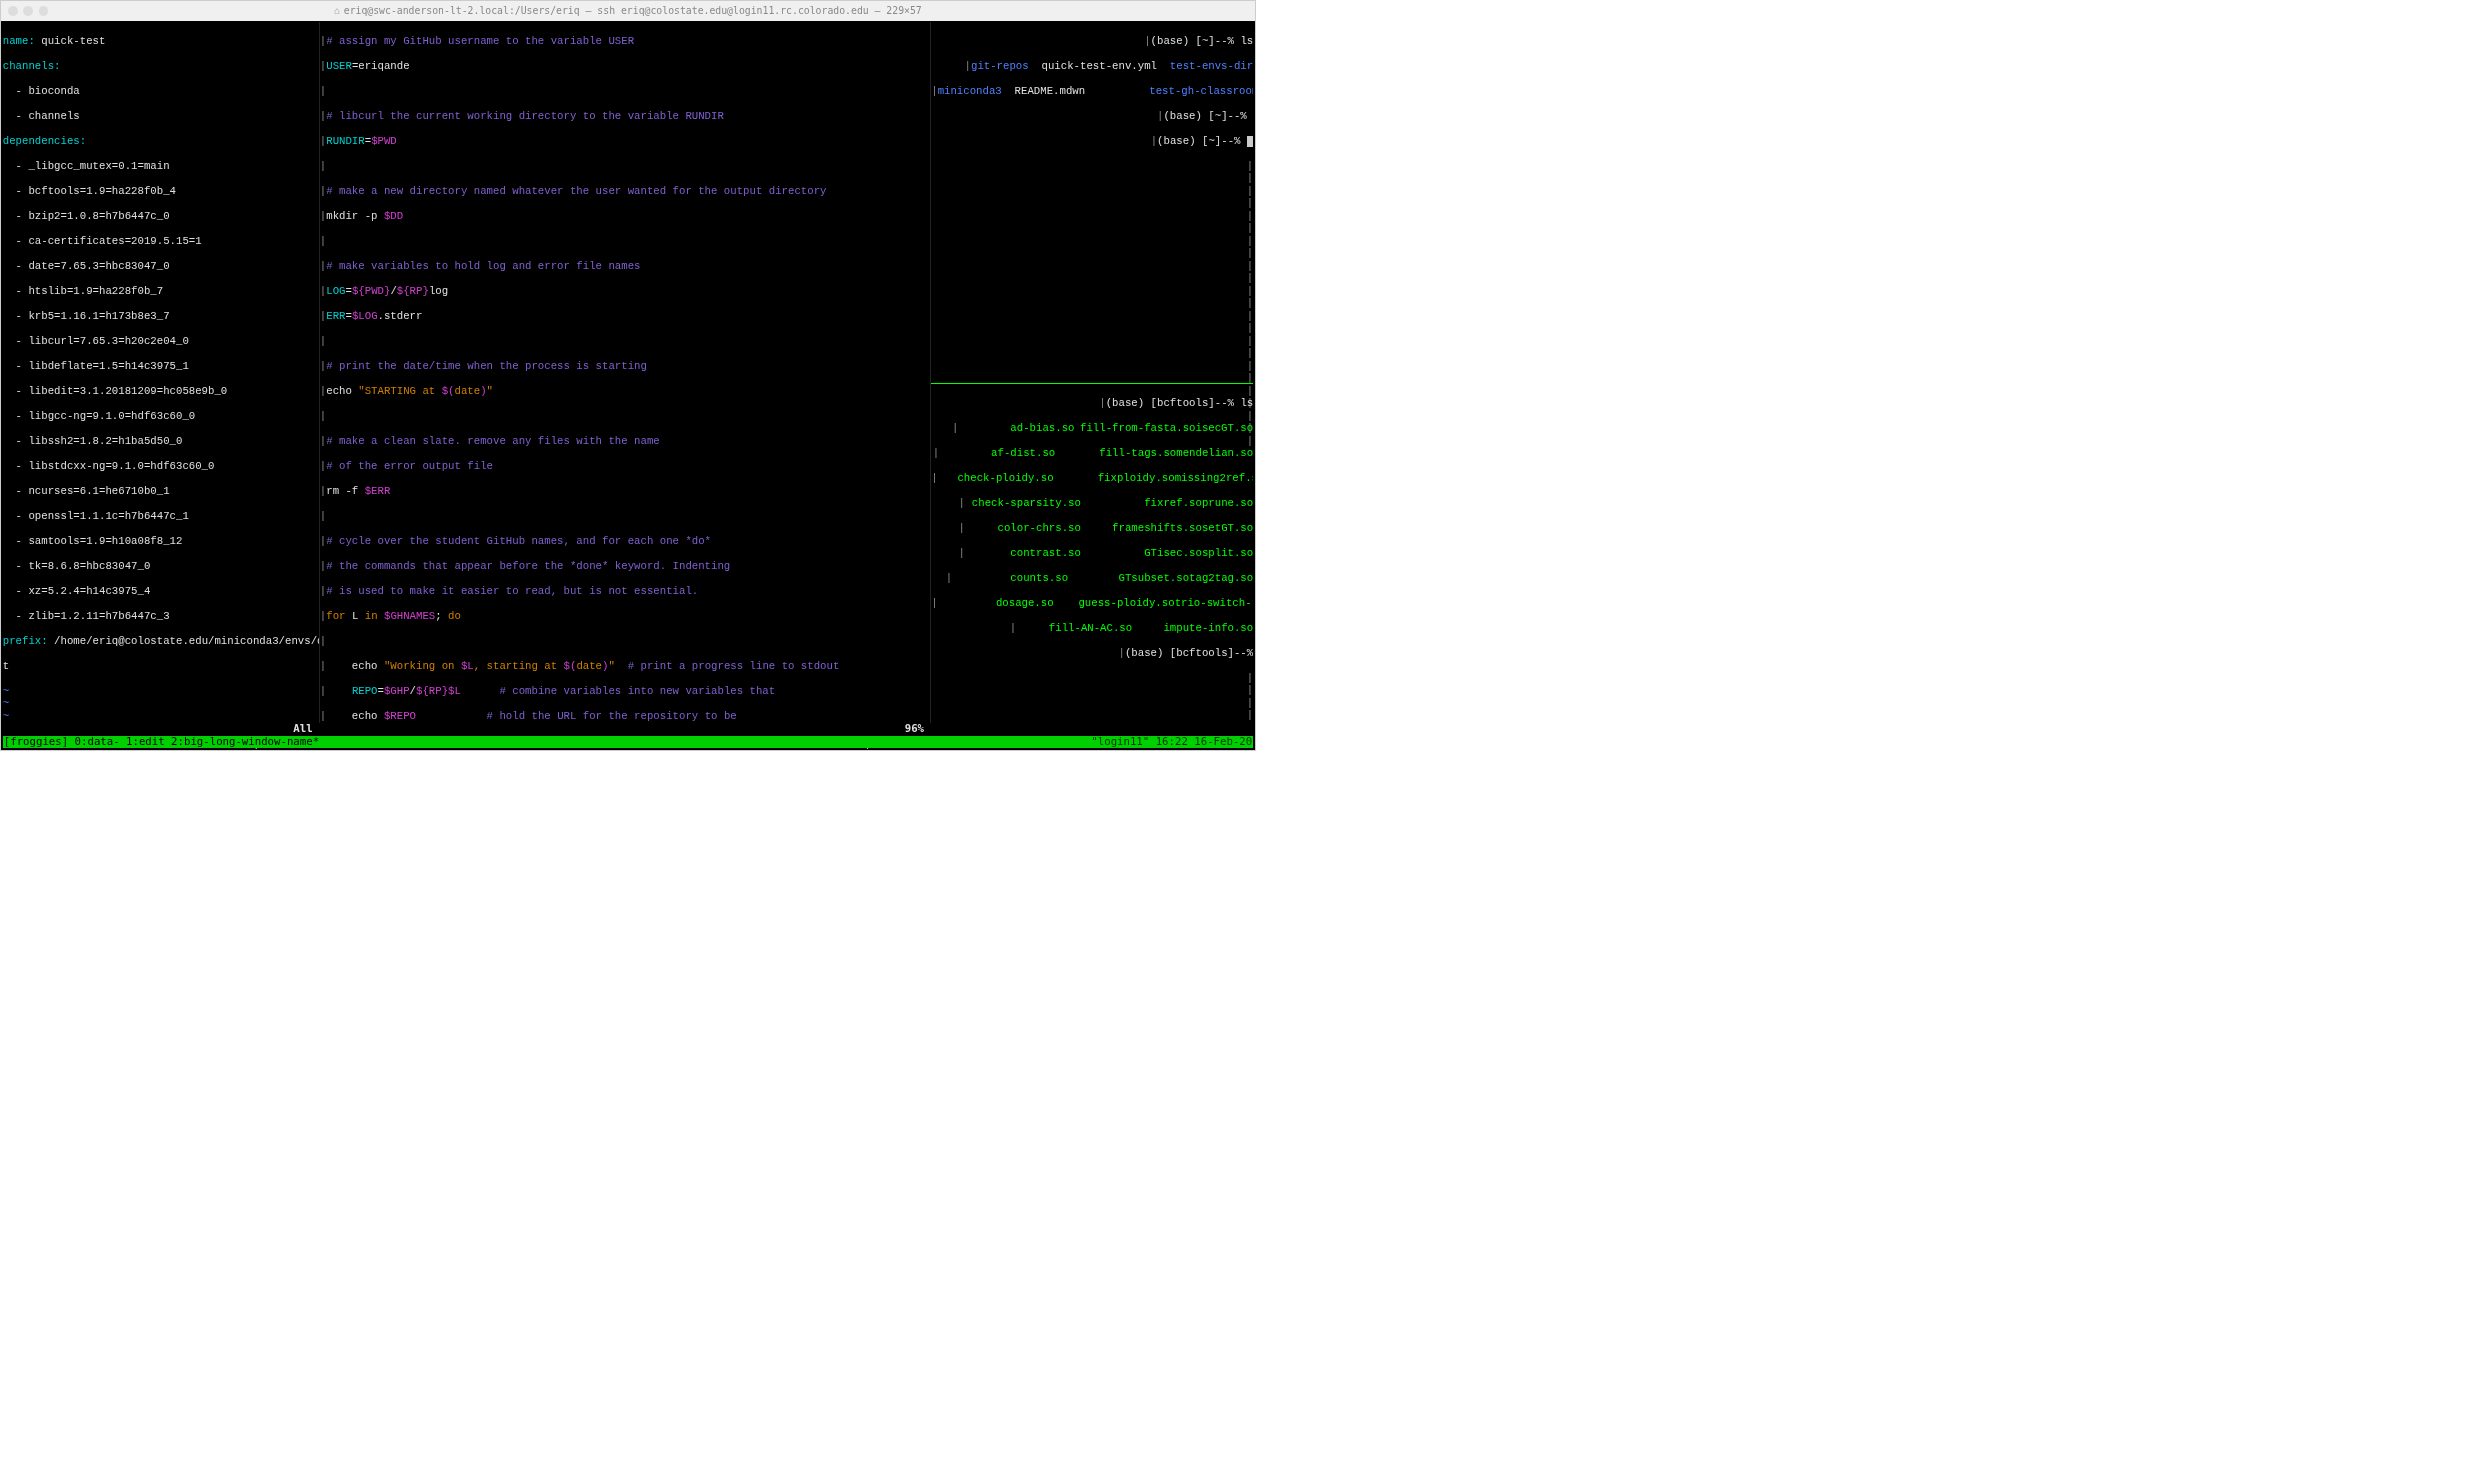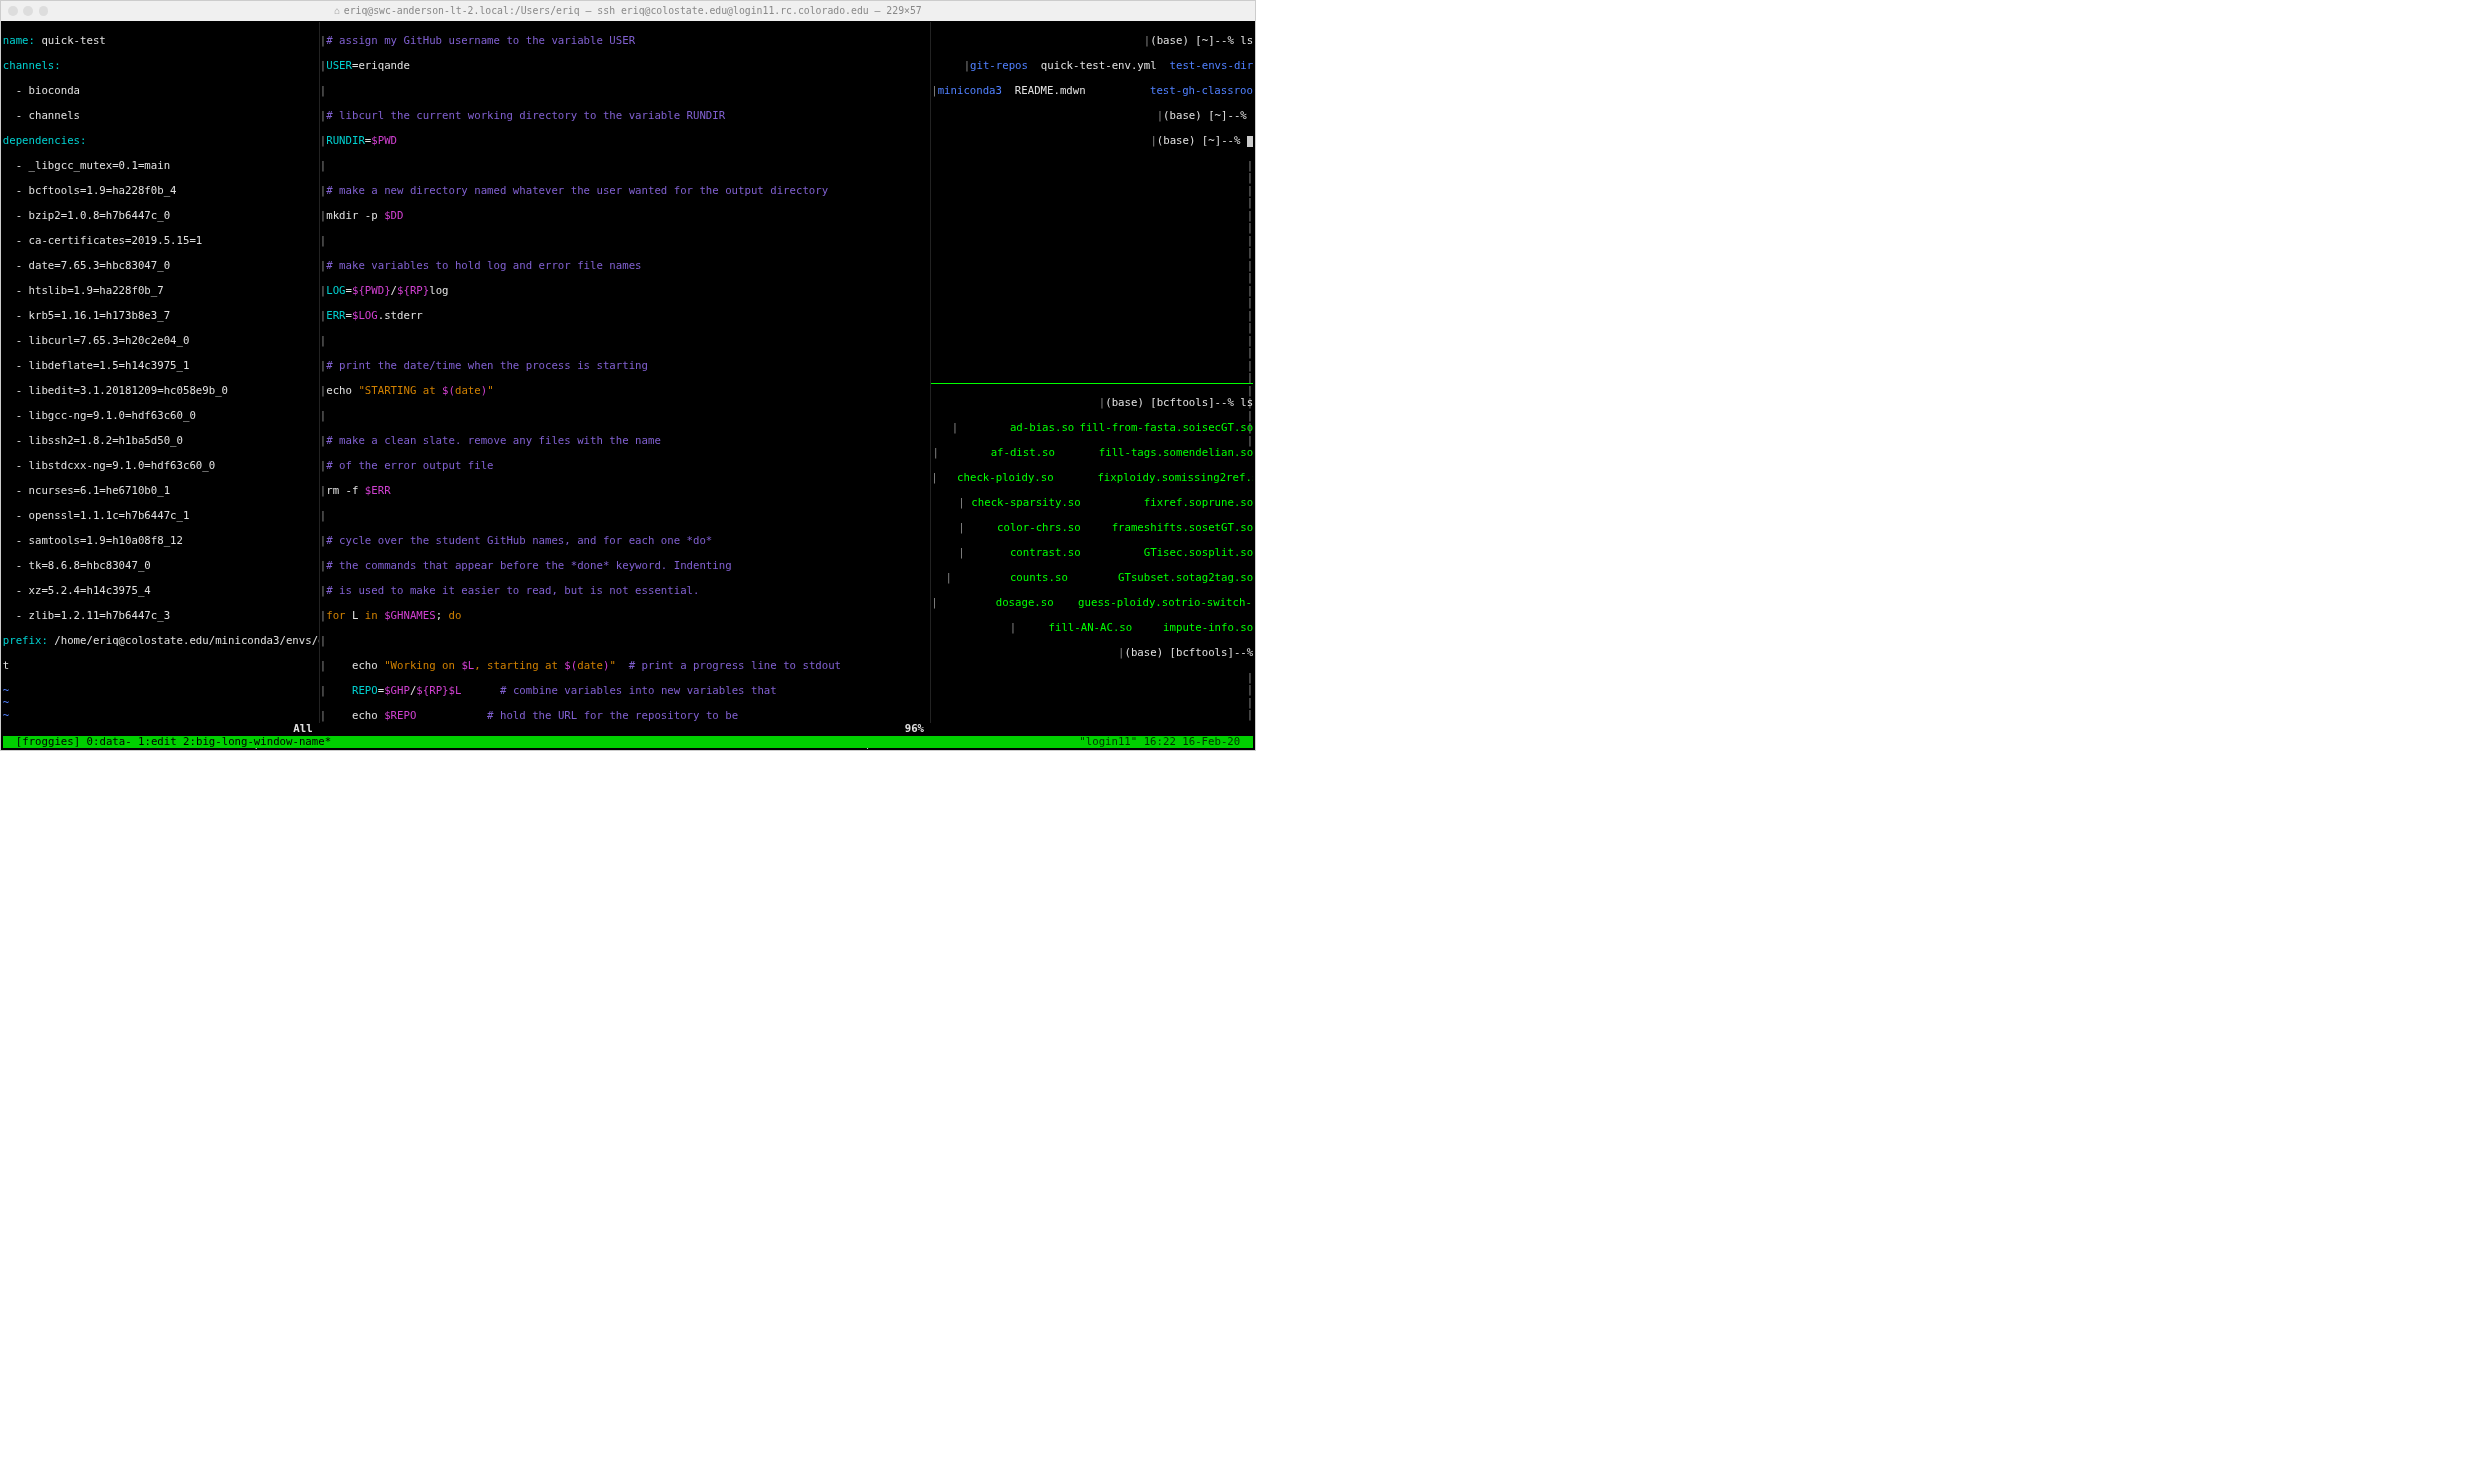--- a/index.html
+++ b/index.html
@@ -51,20 +51,21 @@
     flex:1;
     background:var(--bg);
     display:flex;
     flex-direction:column;
     padding:1.8px;
     overflow:hidden;
   }
   .panes{
     flex:1;display:flex;
     overflow:hidden;
+    font-family:Liberation Mono, monospace;
   }
   .pane{
     overflow:hidden;
     white-space:pre;
     position:relative;
   }
   .left{width:317px;border-right:0.9px solid #222;}
   .mid{flex:1;border-right:0.9px solid #222;}
   .right{width:322px;display:flex;flex-direction:column;text-align:right;}
   .right-top{height:362px;border-bottom:0.9px solid var(--green);position:relative;}
@@ -89,21 +90,21 @@
   .ruler .mid-r{flex:1;display:flex;}
   .ruler .right-r{width:322px;}
   .ruler .pos{margin-left:auto;margin-right:27px;margin-top:16px;}
   .ruler .pct{margin-right:7.2px;font-weight:bold;}
   .statusbar{
     height:12.5px;
     background:var(--statusbar);
     color:#000;
     display:flex;
     align-items:center;
-    padding:0 13px;
+    padding:0 1px;
     font-size:10.7px;
   }
   .statusbar .status-left{color:#000;}
   .statusbar .status-right{margin-left:auto;color:#003300;}
   .cursor-block{display:inline-block;width:6.3px;height:11.6px;background:#ccc;vertical-align:bottom;}
   .col{display:inline-block;vertical-align:top;}
 </style>
 </head>
 <body>
 

